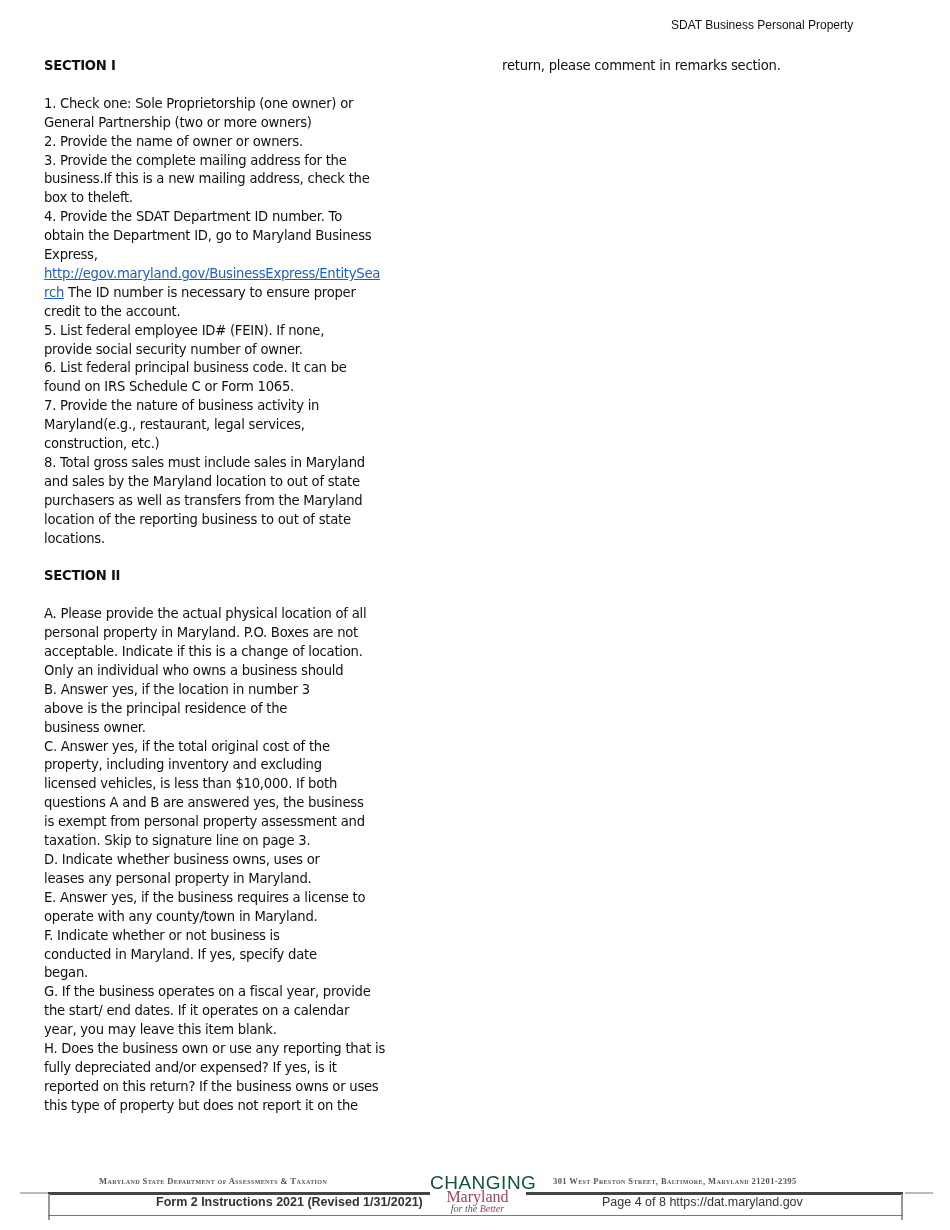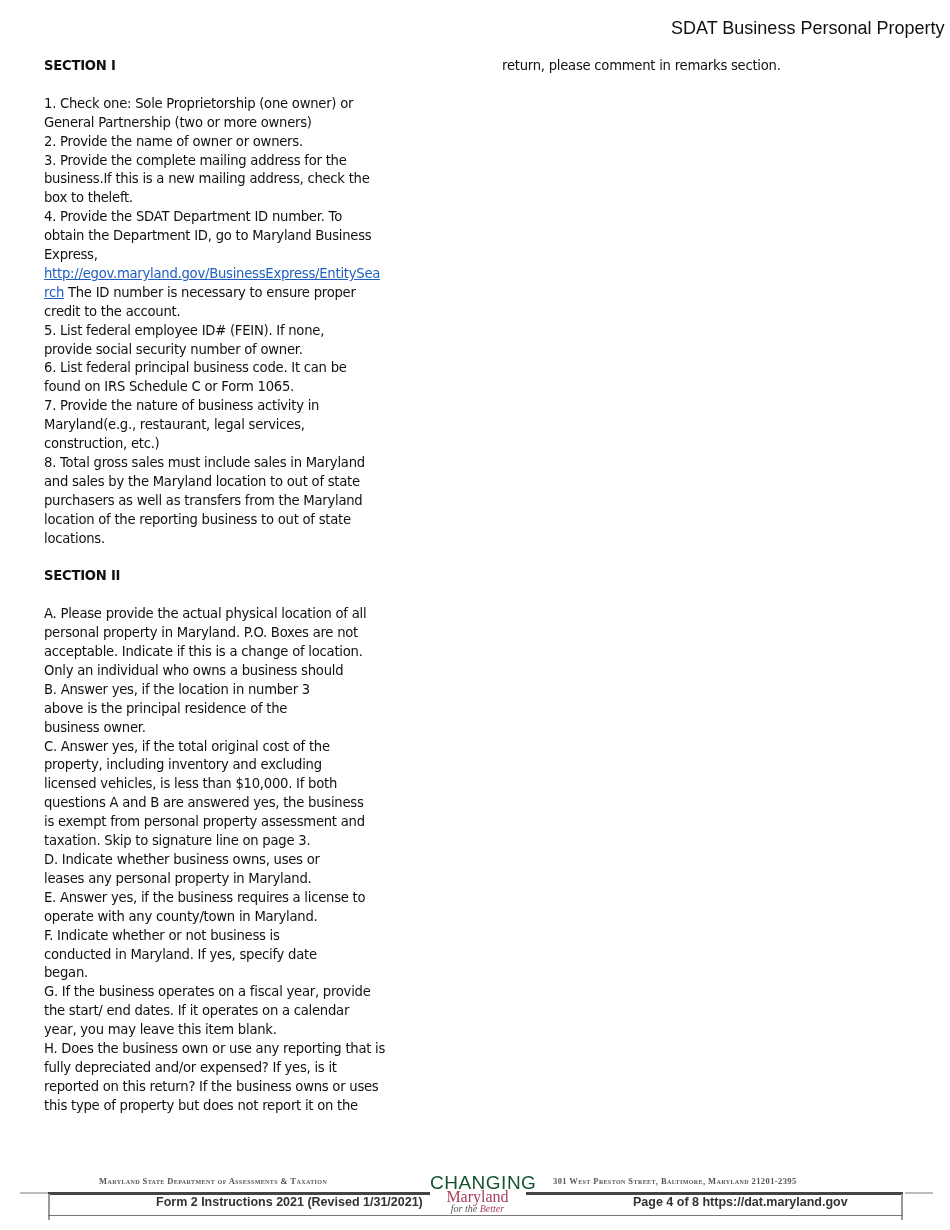--- a/index.html
+++ b/index.html
@@ -1,18 +1,18 @@
 <!DOCTYPE html>
 <html><head>
 <meta charset="utf-8">
 <style>
   html, body { margin: 0; padding: 0; background: #ffffff; }
   body { width: 950px; height: 1230px; position: relative; overflow: hidden;
          font-family: "Liberation Sans", sans-serif; color: #000; }
-  .page-header { position: absolute; top: 18px; left: 671px; font-size: 18px;
+  .page-header { position: absolute; top: 18px; left: 671px; font-size: 12px;
                  color: #111; font-family: "Liberation Sans", sans-serif; }
   .col { position: absolute; font-family: "DejaVu Sans", sans-serif; font-size: 13.2px;
          line-height: 18.9px; color: #111; letter-spacing: -0.25px; }
   .col-left { left: 44px; top: 57px; width: 345px; }
   .col-right { left: 502px; top: 57px; width: 360px; }
   .line { white-space: nowrap; display: block; }
   .heading { font-weight: bold; }
   .gap { height: 18.9px; }
   a.link { color: #1f5fbf; text-decoration: underline; }
   .footer { position: absolute; left: 0; top: 1170px; width: 950px; height: 60px; }
@@ -20,21 +20,21 @@
                     font-variant: small-caps; letter-spacing: 0.4px; font-weight: bold;
                     font-family: "Liberation Serif", serif; }
   .footer .address { position: absolute; left: 553px; top: 6px; font-size: 8.5px; color: #555;
                      font-variant: small-caps; letter-spacing: 0.4px; font-weight: bold;
                      font-family: "Liberation Serif", serif; }
   .footer .rule-top { position: absolute; top: 22px; height: 3px; background: #444; }
   .footer .rule-bottom { position: absolute; top: 45px; left: 48px; width: 855px; height: 1px; background: #777; }
   .footer .vbar { position: absolute; top: 24px; width: 2px; height: 26px; background: #999; }
   .footer .stub { position: absolute; top: 22px; height: 2px; width: 28px; background: #bbb; }
   .footer .form-label { position: absolute; left: 156px; top: 25px; font-size: 12.5px; font-weight: bold; color: #333; }
-  .footer .page-label { position: absolute; left: 602px; top: 25px; font-size: 12.5px; font-weight: bold; color: #333; margin-left: 31px; }
+  .footer .page-label { position: absolute; left: 602px; top: 25px; font-size: 12.5px; font-weight: normal; color: #333; }
   .logo { position: absolute; left: 430px; top: 5px; width: 95px; text-align: center; }
   .logo .l1 { font-size: 19px; color: #14532d; letter-spacing: 0.5px; line-height: 15px; font-family: "Liberation Sans", sans-serif; }
   .logo .l2 { font-size: 16px; color: #a4405a; line-height: 14px; font-family: "Liberation Serif", serif; }
   .logo .l3 { font-size: 10px; color: #555; font-style: italic; line-height: 10px; font-family: "Liberation Serif", serif; }
   .logo .l3 .better { color: #a4405a; }
 </style>
 </head>
 <body>
 
 <div class="page-header">SDAT Business Personal Property</div>

